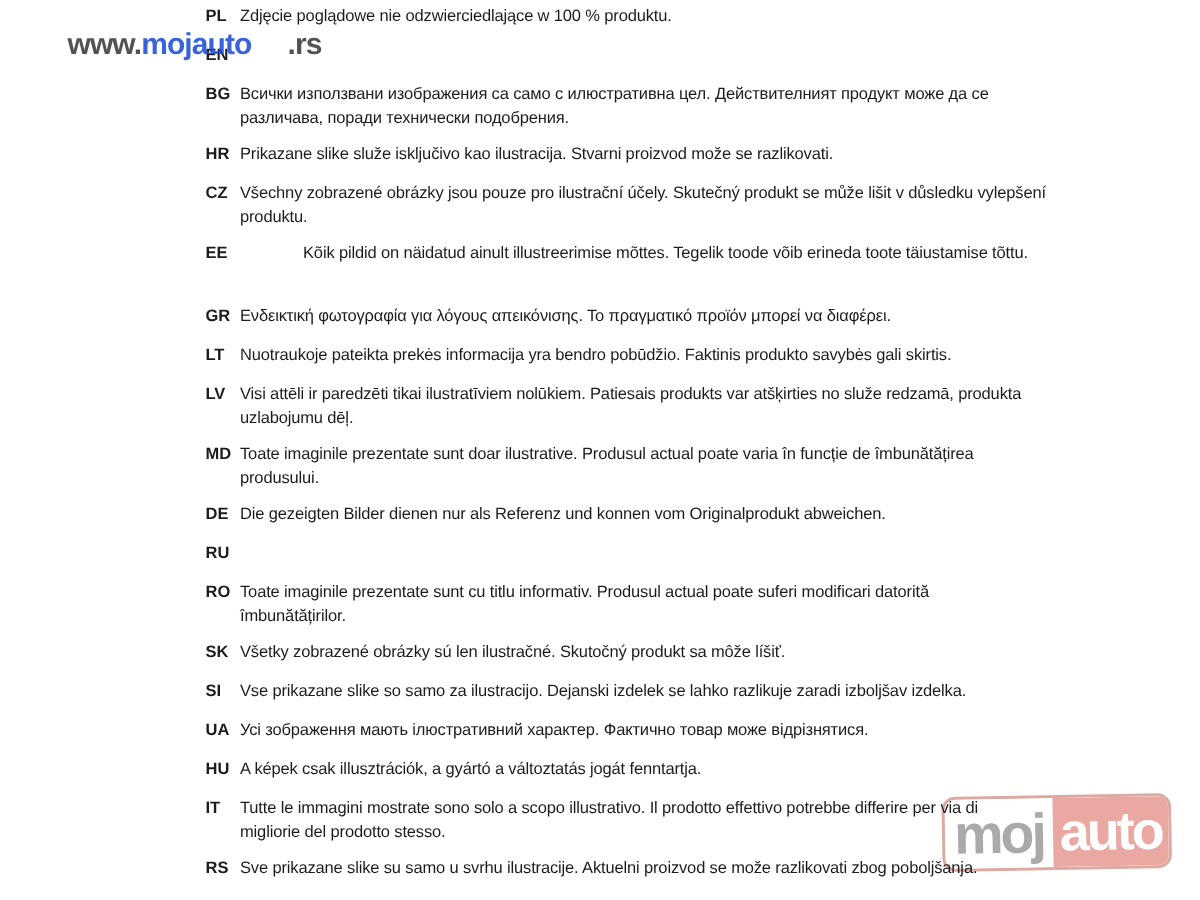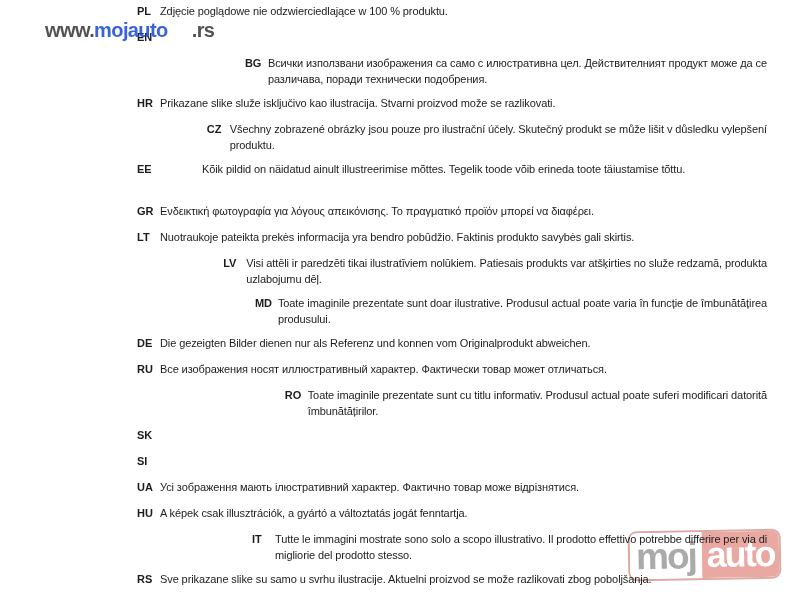--- a/index.html
+++ b/index.html
@@ -7,21 +7,21 @@
     position:relative; width:800px; height:600px; background:#ffffff;
     overflow:hidden; font-family:"Liberation Sans","DejaVu Sans",sans-serif;
     margin:0 auto;
   }
   
   .doc {
     position:absolute; left:137px; top:3px; width:630px; z-index:2;
     color:#1c1c1c; font-size:11px; line-height:16px;
   }
   .row { display:flex; margin-bottom:10px; }
-  .row.two { margin-bottom:8px;justify-content:flex-end; }
+  .row.two { margin-bottom:8px; }
   .row.gap { margin-bottom:26px;gap:42px; }
   .row .code { flex:0 0 23px; font-weight:bold; color:#1c1c1c; }
   .row .txt  { white-space:pre-line; letter-spacing:-0.1px; }
   
   .wm-top {
     position:absolute; left:21px; top:19px; z-index:5; opacity:0.88;
     font-size:20px; font-weight:bold; letter-spacing:-0.6px; white-space:nowrap;
   }
   .wm-dark { color:#3b3b3b;margin-left:24px; }
   .wm-red  { color:#1d4ed8; }
@@ -91,32 +91,33 @@
       <span class="code">MD</span>
       <div class="txt">Toate imaginile prezentate sunt doar ilustrative. Produsul actual poate varia în funcție de îmbunătățirea
 produsului.</div>
     </div>
     <div class="row">
       <span class="code">DE</span>
       <div class="txt">Die gezeigten Bilder dienen nur als Referenz und konnen vom Originalprodukt abweichen.</div>
     </div>
     <div class="row">
       <span class="code">RU</span>
-      <div class="txt">Все изображения носят иллюстративный характер. Фактически товар может отличаться.</div>
     </div>
     <div class="row two">
       <span class="code">RO</span>
       <div class="txt">Toate imaginile prezentate sunt cu titlu informativ. Produsul actual poate suferi modificari datorită
 îmbunătățirilor.</div>
     </div>
     <div class="row">
       <span class="code">SK</span>
+      <div class="txt">Všetky zobrazené obrázky sú len ilustračné. Skutočný produkt sa môže líšiť.</div>
     </div>
     <div class="row">
       <span class="code">SI</span>
+      <div class="txt">Vse prikazane slike so samo za ilustracijo. Dejanski izdelek se lahko razlikuje zaradi izboljšav izdelka.</div>
     </div>
     <div class="row">
       <span class="code">UA</span>
       <div class="txt">Усі зображення мають ілюстративний характер. Фактично товар може відрізнятися.</div>
     </div>
     <div class="row">
       <span class="code">HU</span>
       <div class="txt">A képek csak illusztrációk, a gyártó a változtatás jogát fenntartja.</div>
     </div>
     <div class="row two">

